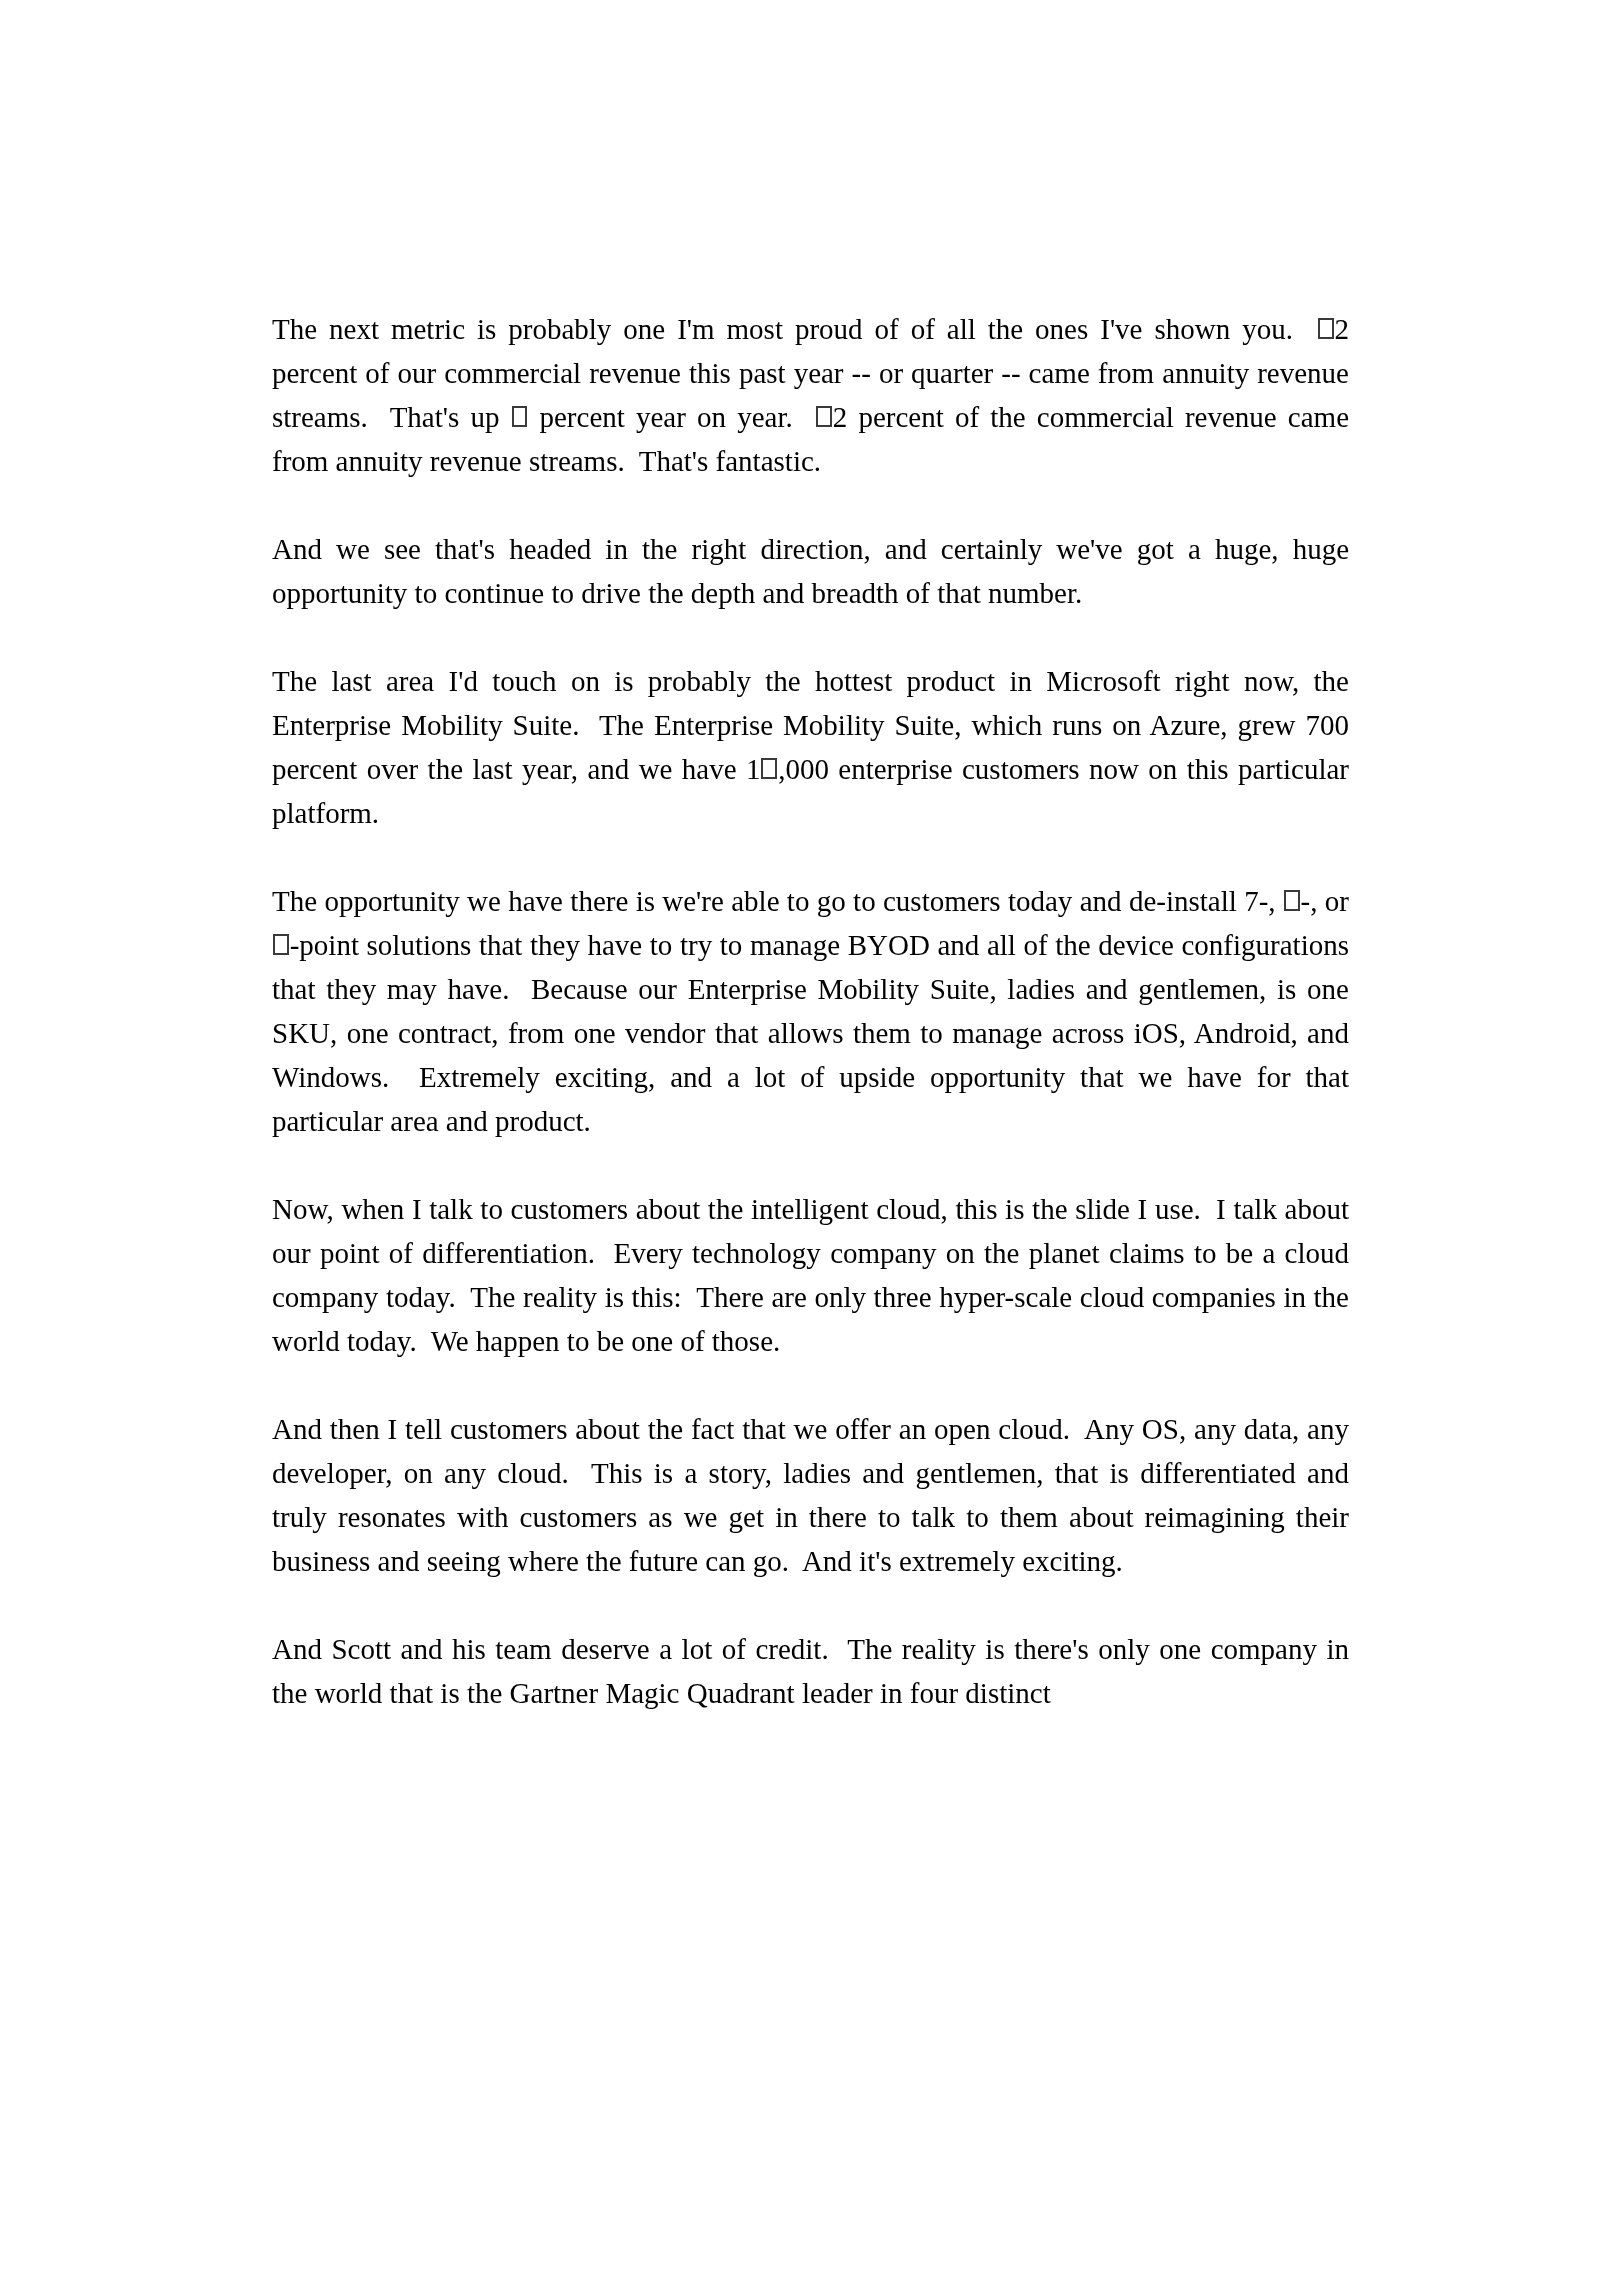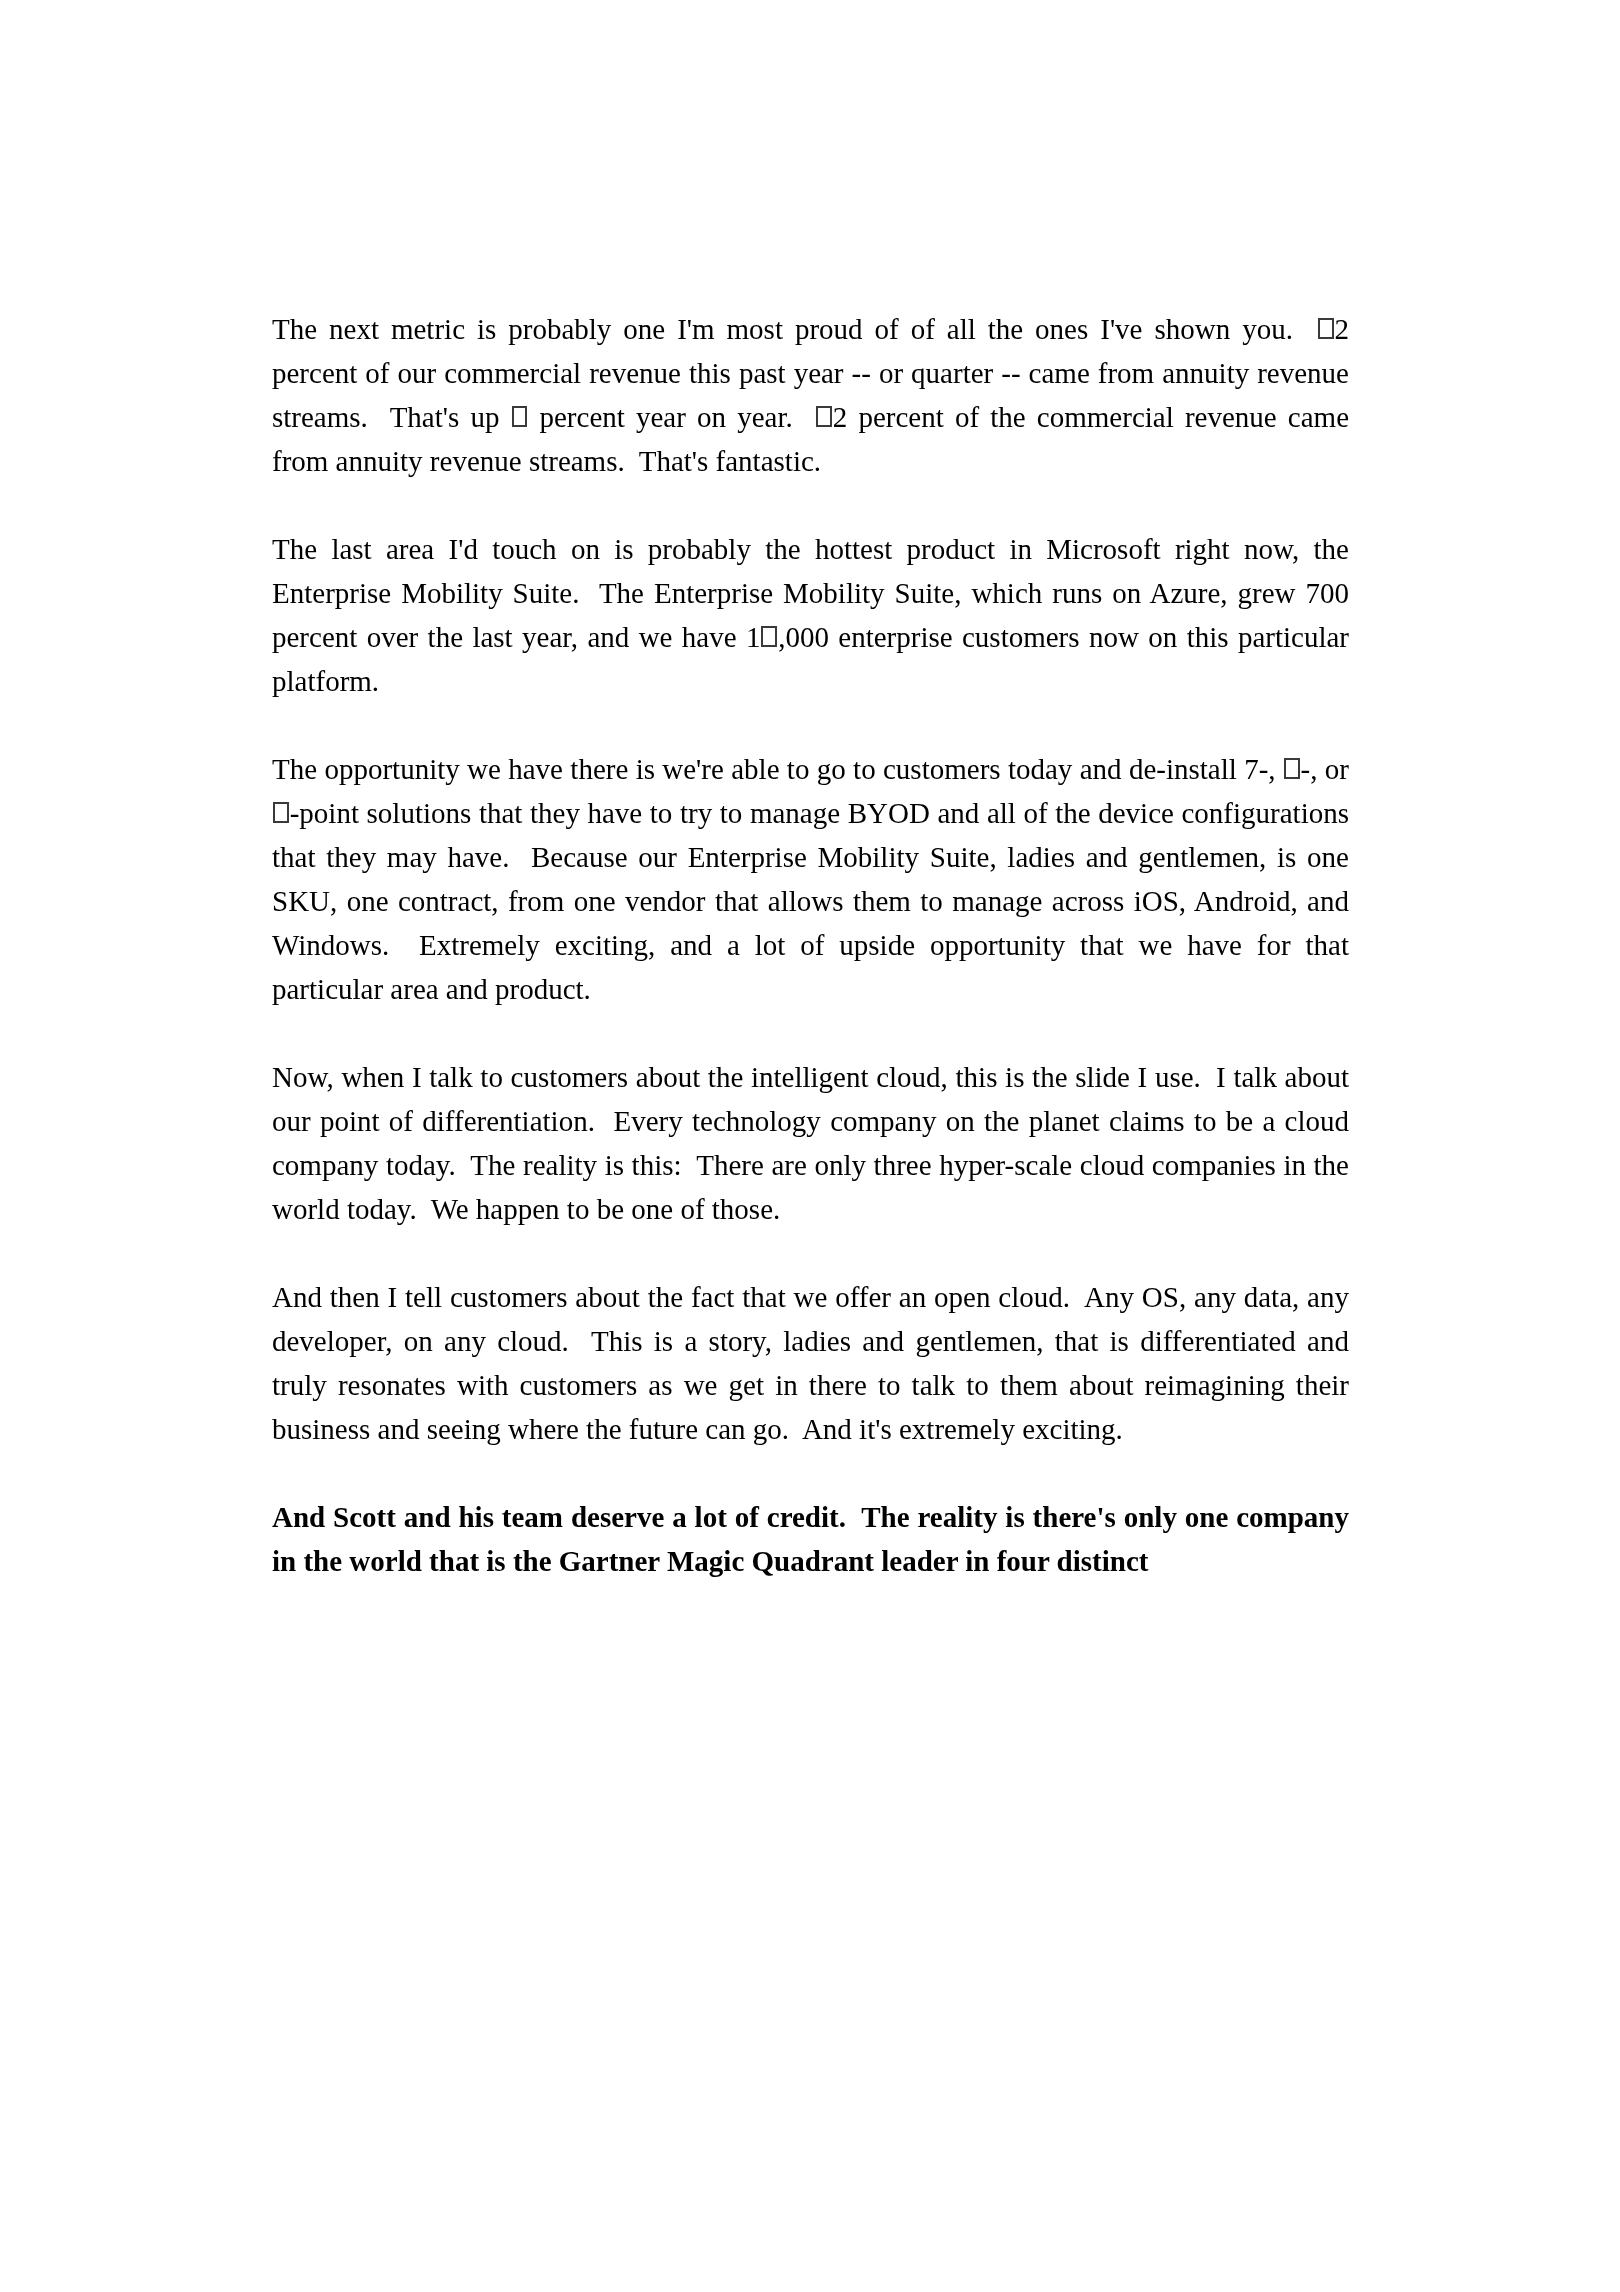--- a/index.html
+++ b/index.html
@@ -23,40 +23,40 @@
     line-height: 44px;
     color: #000000;
   }
   .para {
     margin: 0 0 44px 0;
     text-align: justify;
     white-space: pre-wrap;
   }
   .para:last-child {
     margin-bottom: 0;
-    font-weight: bold;
   }
   
   .tofu {
     display: inline-block;
     box-sizing: border-box;
     width: 15.7px;
     height: 20.6px;
     border: 2px solid #3a3a3a;
     background: transparent;
     vertical-align: baseline;
     margin: 0 1px;
   }
 </style>
 </head>
 <body>
 
 <div class="page">
   <div class="text-block">
     <p class="para">The next metric is probably one I'm most proud of of all the ones I've shown you.  <span class="tofu"></span>2 percent of our commercial revenue this past year -- or quarter -- came from annuity revenue streams.  That's up <span class="tofu"></span> percent year on year.  <span class="tofu"></span>2 percent of the commercial revenue came from annuity revenue streams.  That's fantastic.</p>
+    <p class="para">And we see that's headed in the right direction, and certainly we've got a huge, huge opportunity to continue to drive the depth and breadth of that number.</p>
     <p class="para">The last area I'd touch on is probably the hottest product in Microsoft right now, the Enterprise Mobility Suite.  The Enterprise Mobility Suite, which runs on Azure, grew 700 percent over the last year, and we have 1<span class="tofu"></span>,000 enterprise customers now on this particular platform.</p>
     <p class="para">The opportunity we have there is we're able to go to customers today and de-install 7-, <span class="tofu"></span>-, or <span class="tofu"></span>-point solutions that they have to try to manage BYOD and all of the device configurations that they may have.  Because our Enterprise Mobility Suite, ladies and gentlemen, is one SKU, one contract, from one vendor that allows them to manage across iOS, Android, and Windows.  Extremely exciting, and a lot of upside opportunity that we have for that particular area and product.</p>
     <p class="para">Now, when I talk to customers about the intelligent cloud, this is the slide I use.  I talk about our point of differentiation.  Every technology company on the planet claims to be a cloud company today.  The reality is this:  There are only three hyper-scale cloud companies in the world today.  We happen to be one of those.</p>
     <p class="para">And then I tell customers about the fact that we offer an open cloud.  Any OS, any data, any developer, on any cloud.  This is a story, ladies and gentlemen, that is differentiated and truly resonates with customers as we get in there to talk to them about reimagining their business and seeing where the future can go.  And it's extremely exciting.</p>
     <p class="para">And Scott and his team deserve a lot of credit.  The reality is there's only one company in the world that is the Gartner Magic Quadrant leader in four distinct</p>
   </div>
 </div>
 
 
 </body></html>

